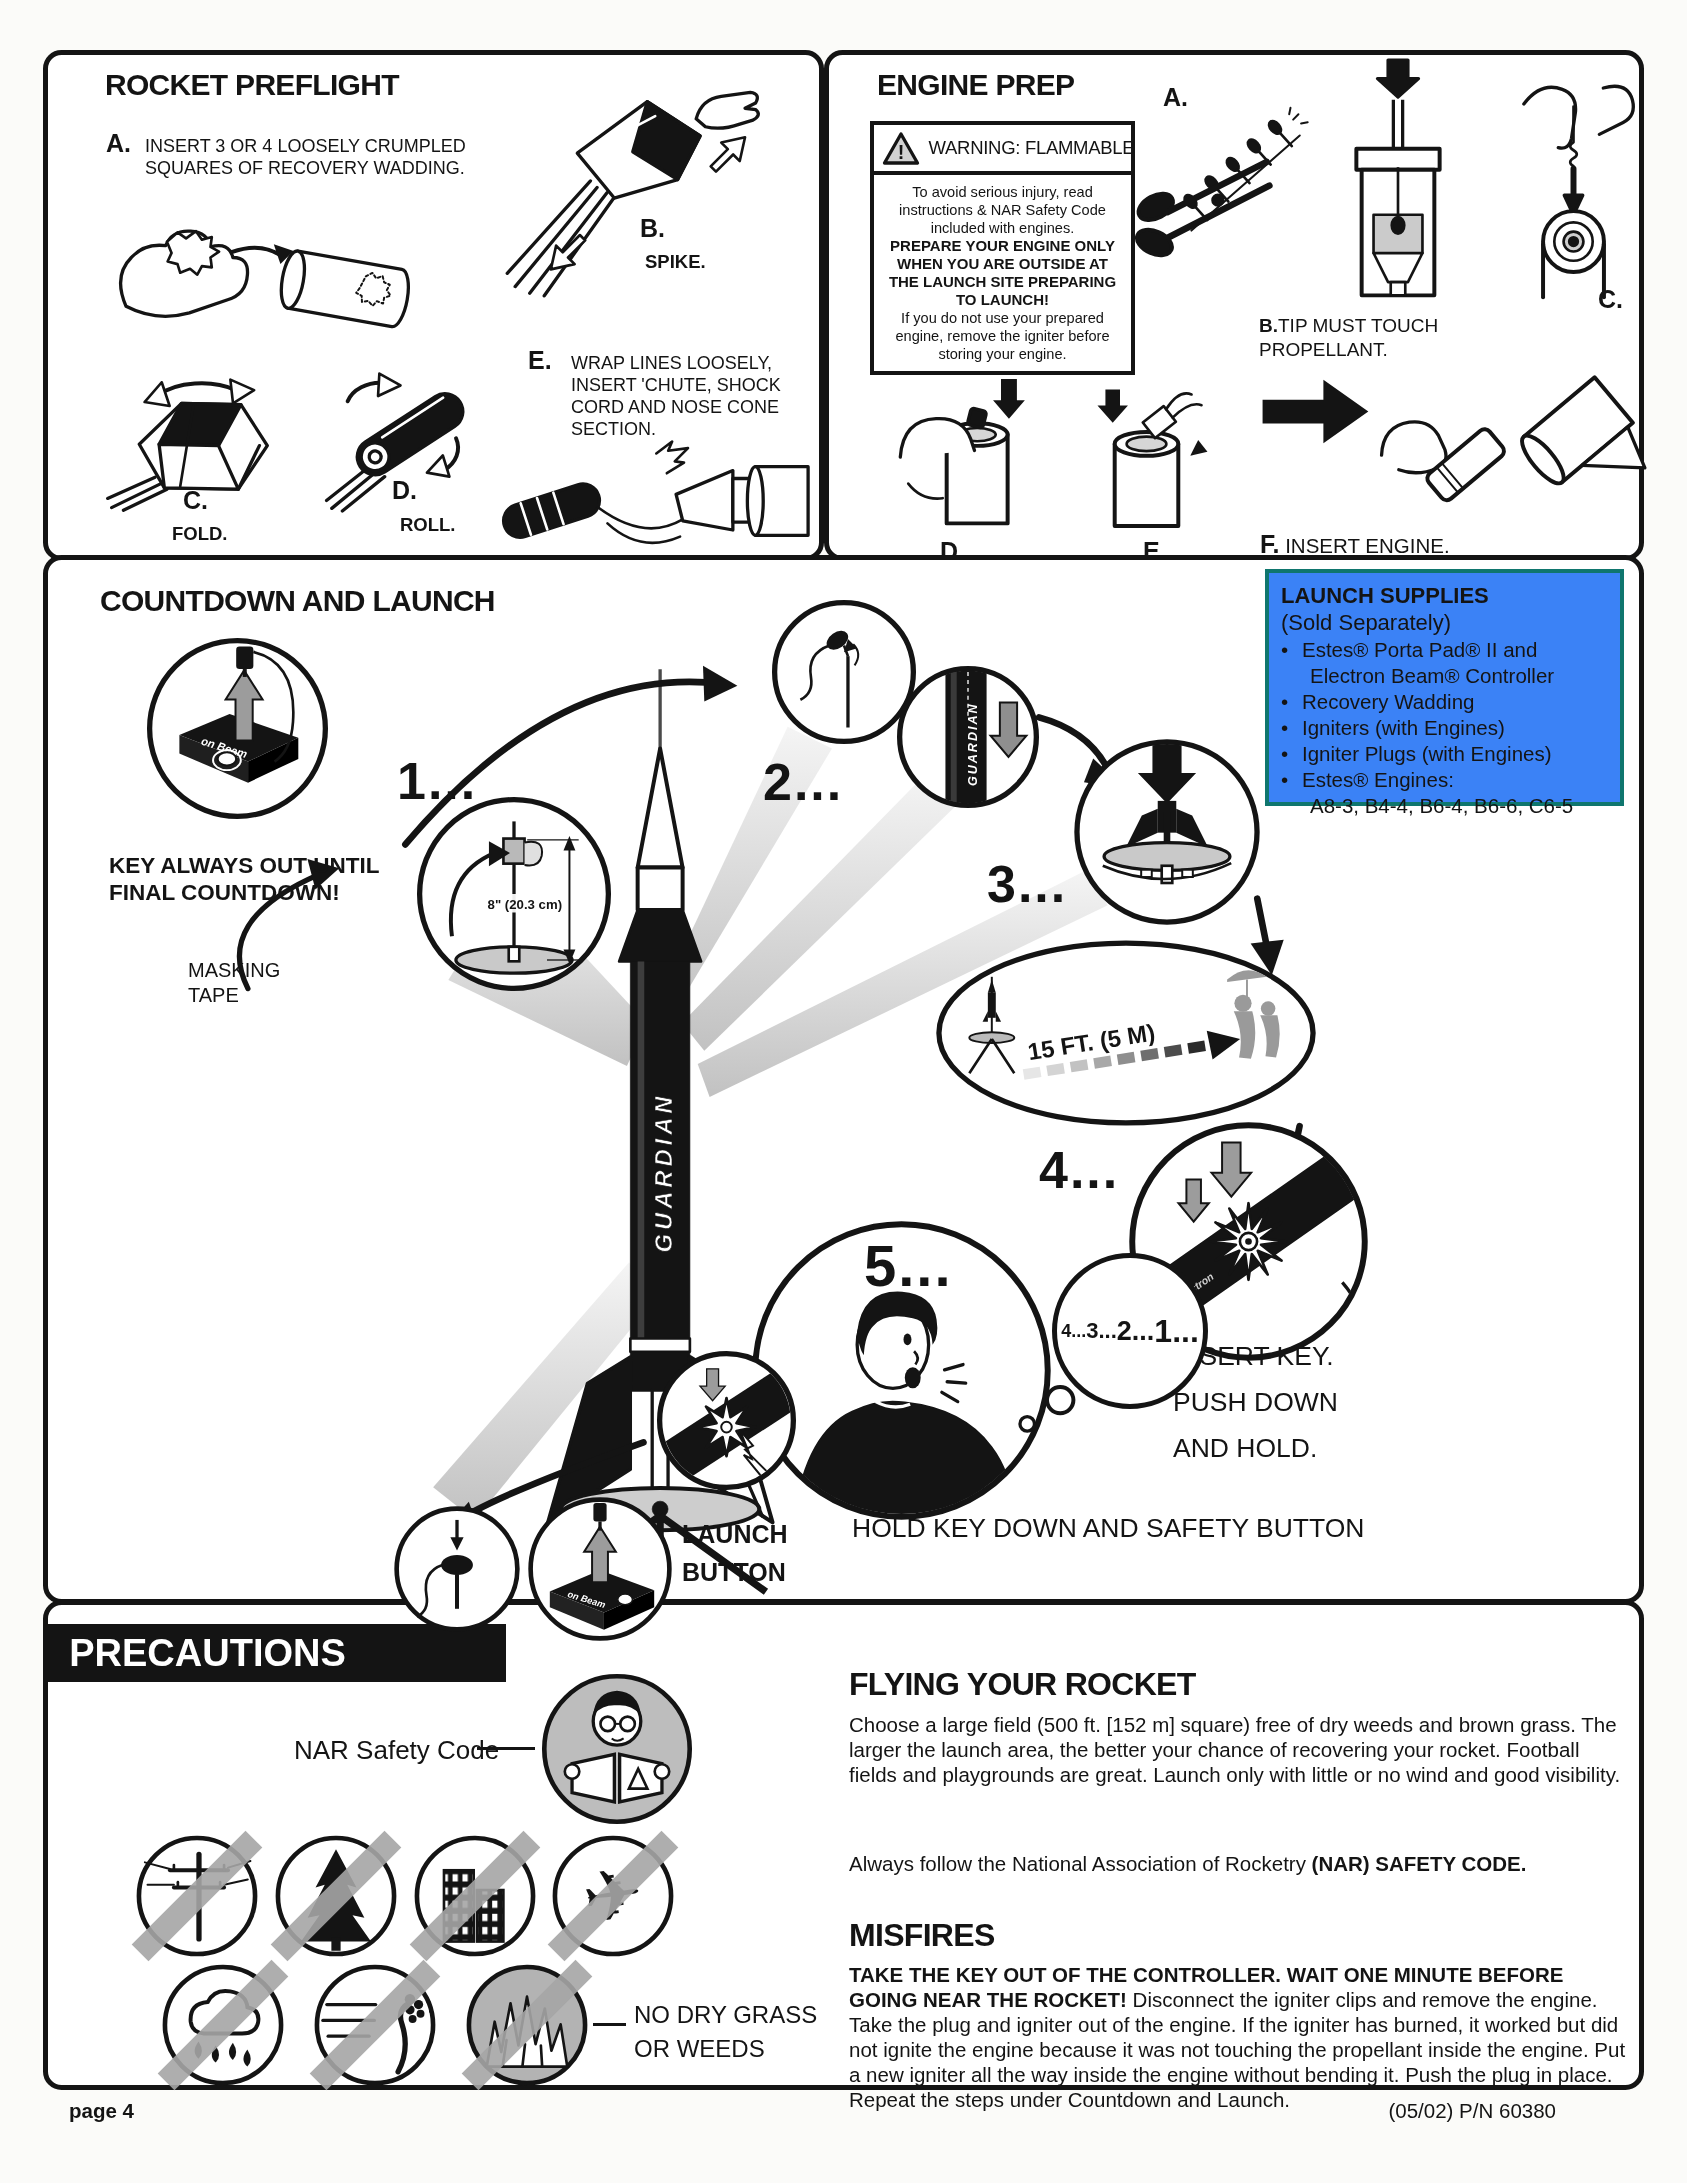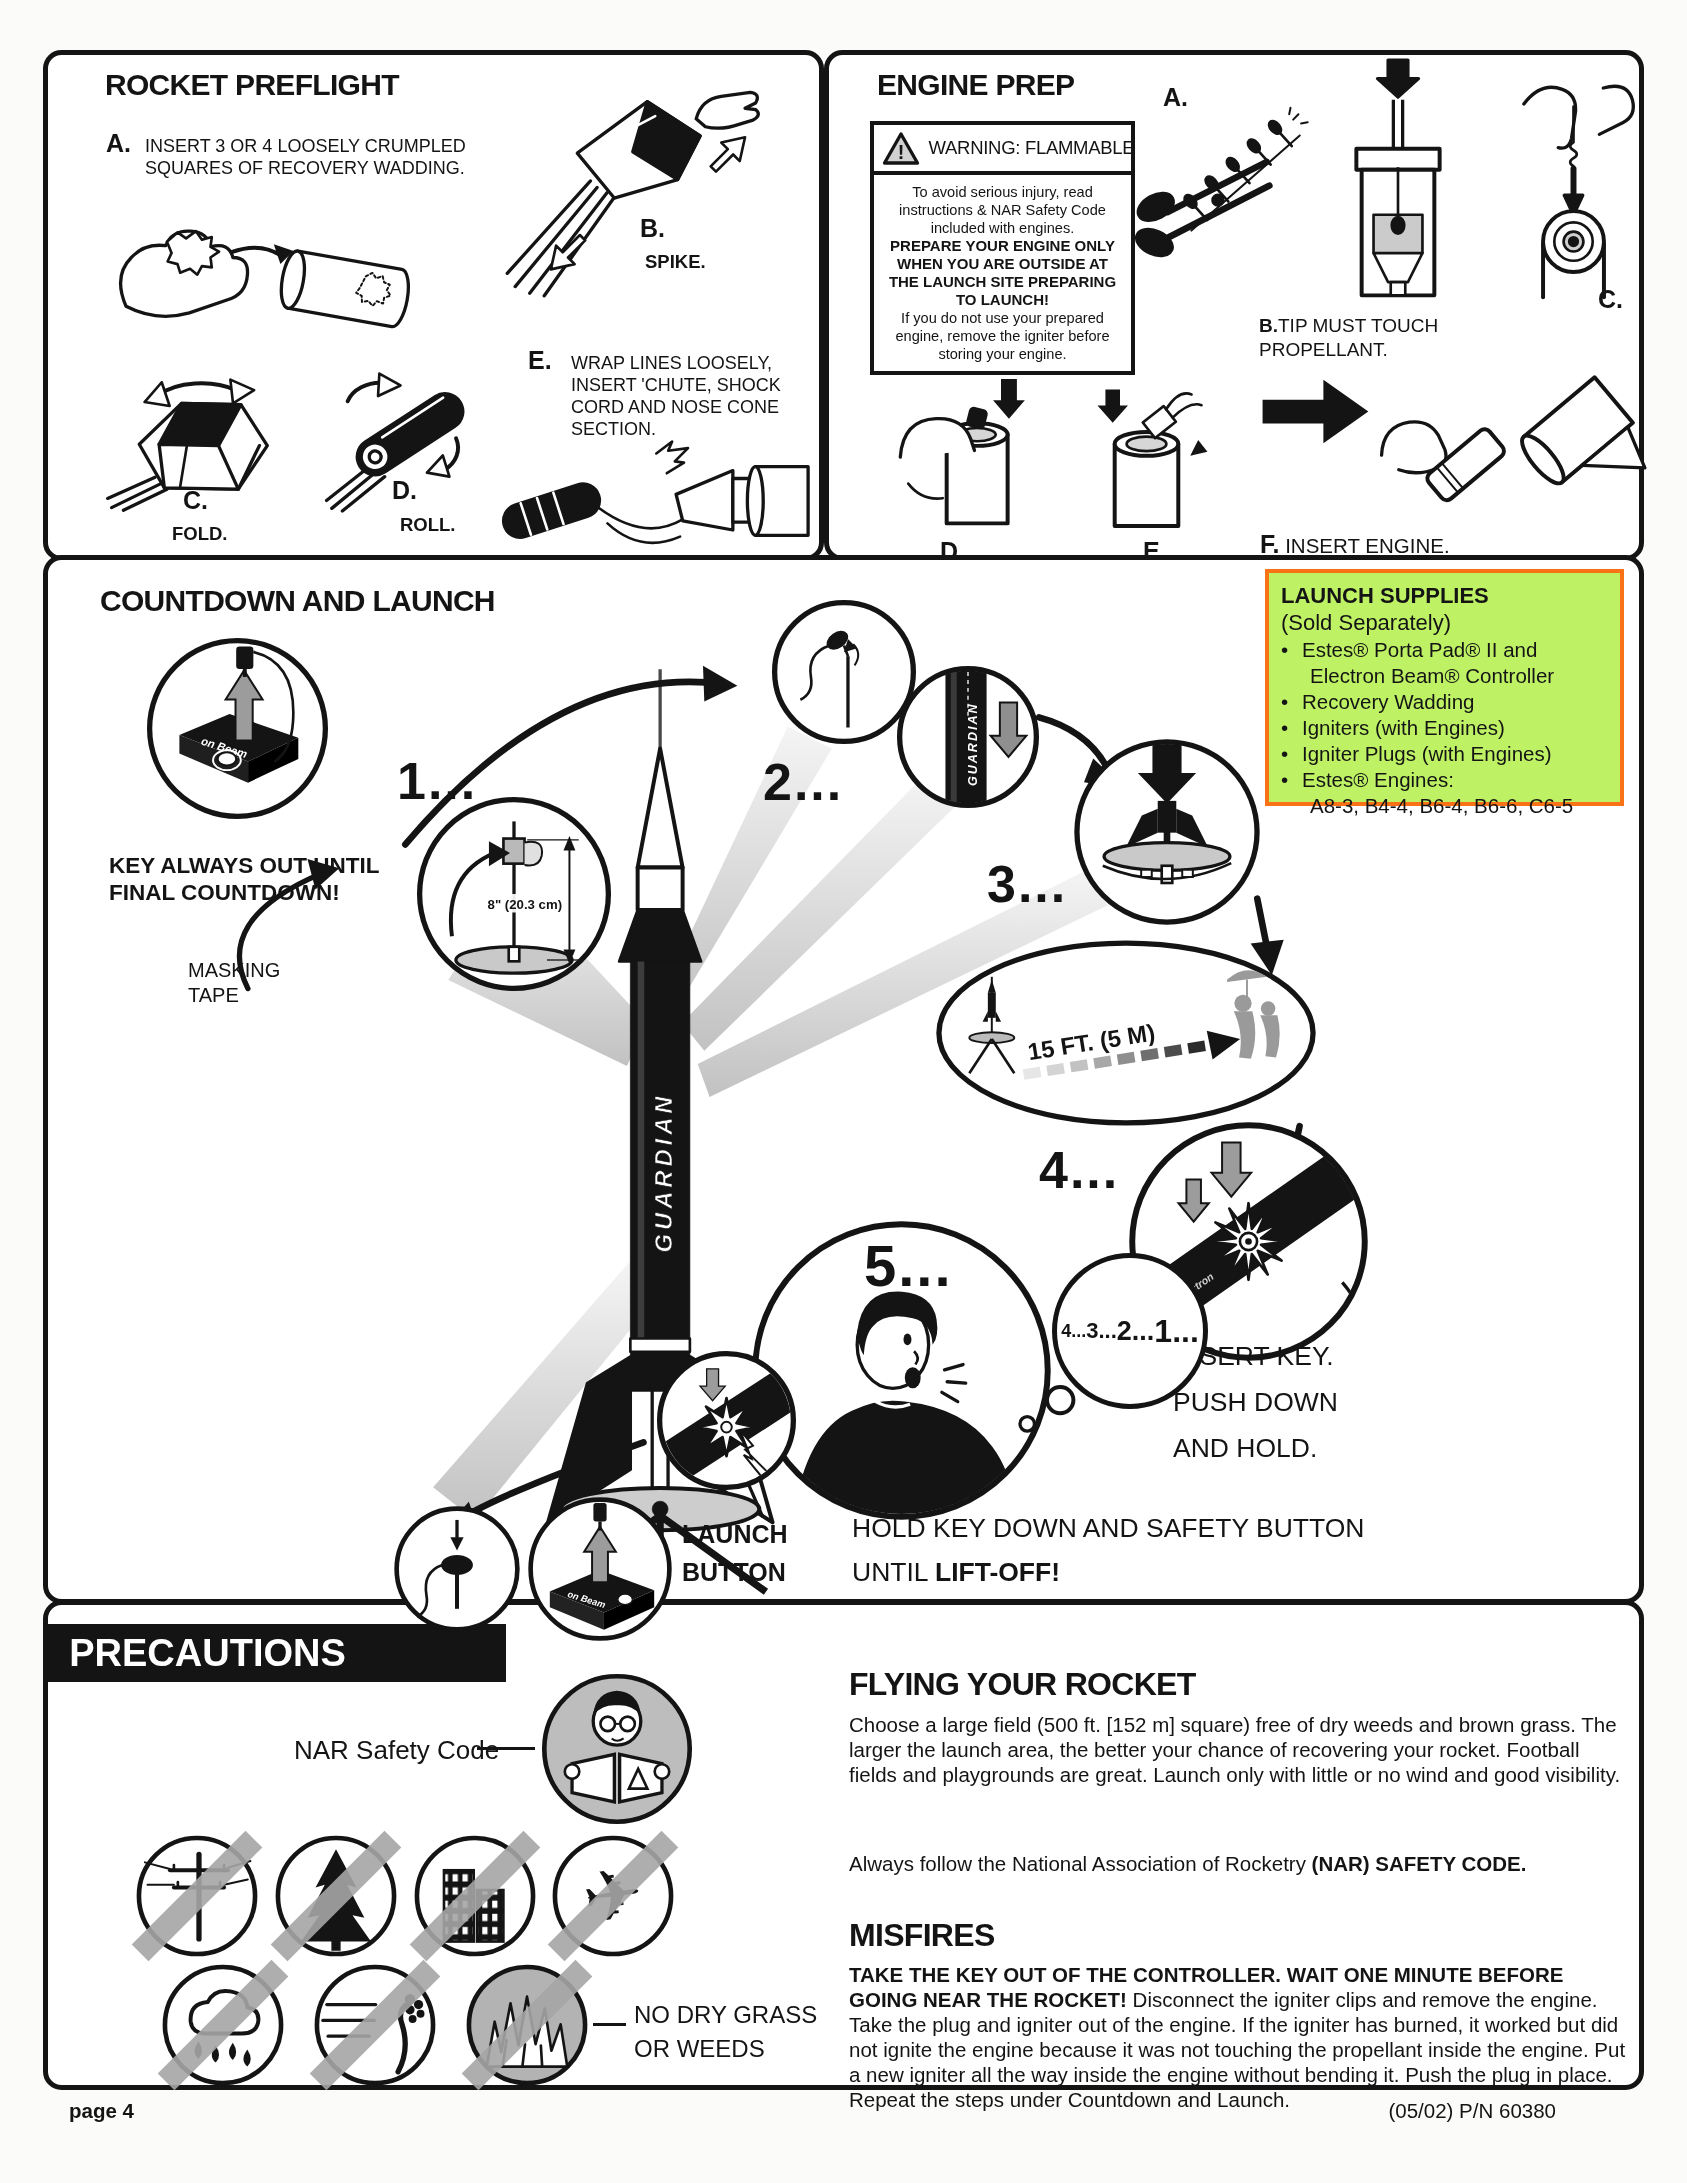--- a/index.html
+++ b/index.html
@@ -16,21 +16,21 @@
   .keynote{font-weight:bold;font-size:22.5px;line-height:27px;white-space:nowrap}
   .plain40{font-size:26.5px;line-height:46px;white-space:nowrap}
   .plain30{font-size:20px;line-height:24.5px;white-space:nowrap}
   .btxt{font-size:20.5px;line-height:25px}
   .warnbox{position:absolute;border:4px solid #141414;background:#fff}
   .warnhead{display:flex;align-items:center;gap:9.3px;padding:6.6px 9.3px;border-bottom:4px solid #141414}
   .warnhead .wt{font-weight:normal;font-size:18.5px;letter-spacing:-0.3px;white-space:nowrap}
   .warnbody{padding:8px 9px;text-align:center}
   .warnbody .r{font-size:14.6px;line-height:18px}
   .warnbody .b{font-size:15px;line-height:18px;font-weight:bold}
-  .supbox{position:absolute;border:4px solid #f97316;background:#bef264;padding:9.3px 12px;z-index:4}
+  .supbox{position:absolute;border:4px solid #0f766e;background:#3b82f6;padding:9.3px 12px;z-index:4}
   .suptitle{font-weight:bold;font-size:22px;line-height:26.5px}
   .supsub{font-size:22px;line-height:28px}
   .sup-row{display:flex;font-size:20.5px;line-height:26px}
   .sup-b{width:21px;flex:none}
   .banner{position:absolute;background:#141414;color:#fff;font-weight:bold;font-size:38px;line-height:58px;padding-left:26.5px;letter-spacing:0}
   .bubble{position:absolute;width:156px;height:156px;background:#fff;border:5.3px solid #141414;border-radius:50%;display:flex;align-items:center;justify-content:center;z-index:6;white-space:nowrap}
   .bubble b{font-weight:bold}
   .b1{font-size:18px}.b2{font-size:22px}.b3{font-size:27px}.b4{font-size:32px}
   .footer{font-size:20.5px;white-space:nowrap}
   svg{position:absolute;overflow:visible}
@@ -529,21 +529,20 @@
       <b class="b3">2...</b>
       <b class="b4">1...</b>
   </div>
   <svg style="left:958px;top:819px;z-index:6" width="86" height="66" viewBox="0 0 130 100">
     <circle cx="82" cy="32" r="20" fill="#fff" stroke="#141414" stroke-width="6"></circle>
     <circle cx="32" cy="68" r="11" fill="#fff" stroke="#141414" stroke-width="5"></circle>
   </svg>
 
   <div class="abs plain40" style="left:804px;top:946px;z-index:3;line-height:44px">
     <div>HOLD KEY DOWN AND SAFETY BUTTON</div>
-    <div><span>UNTIL </span><b>LIFT-OFF!</b></div>
   </div>
 
   <svg style="left:607px;top:789px;z-index:4" width="143" height="143" viewBox="0 0 216 216">
     <defs>
         <clipPath id="lb">
           <circle cx="108" cy="108" r="97"></circle>
         </clipPath>
       </defs>
     <circle cx="108" cy="108" r="101" fill="#fff" stroke="#141414" stroke-width="8"></circle>
     <g clip-path="url(#lb)">

